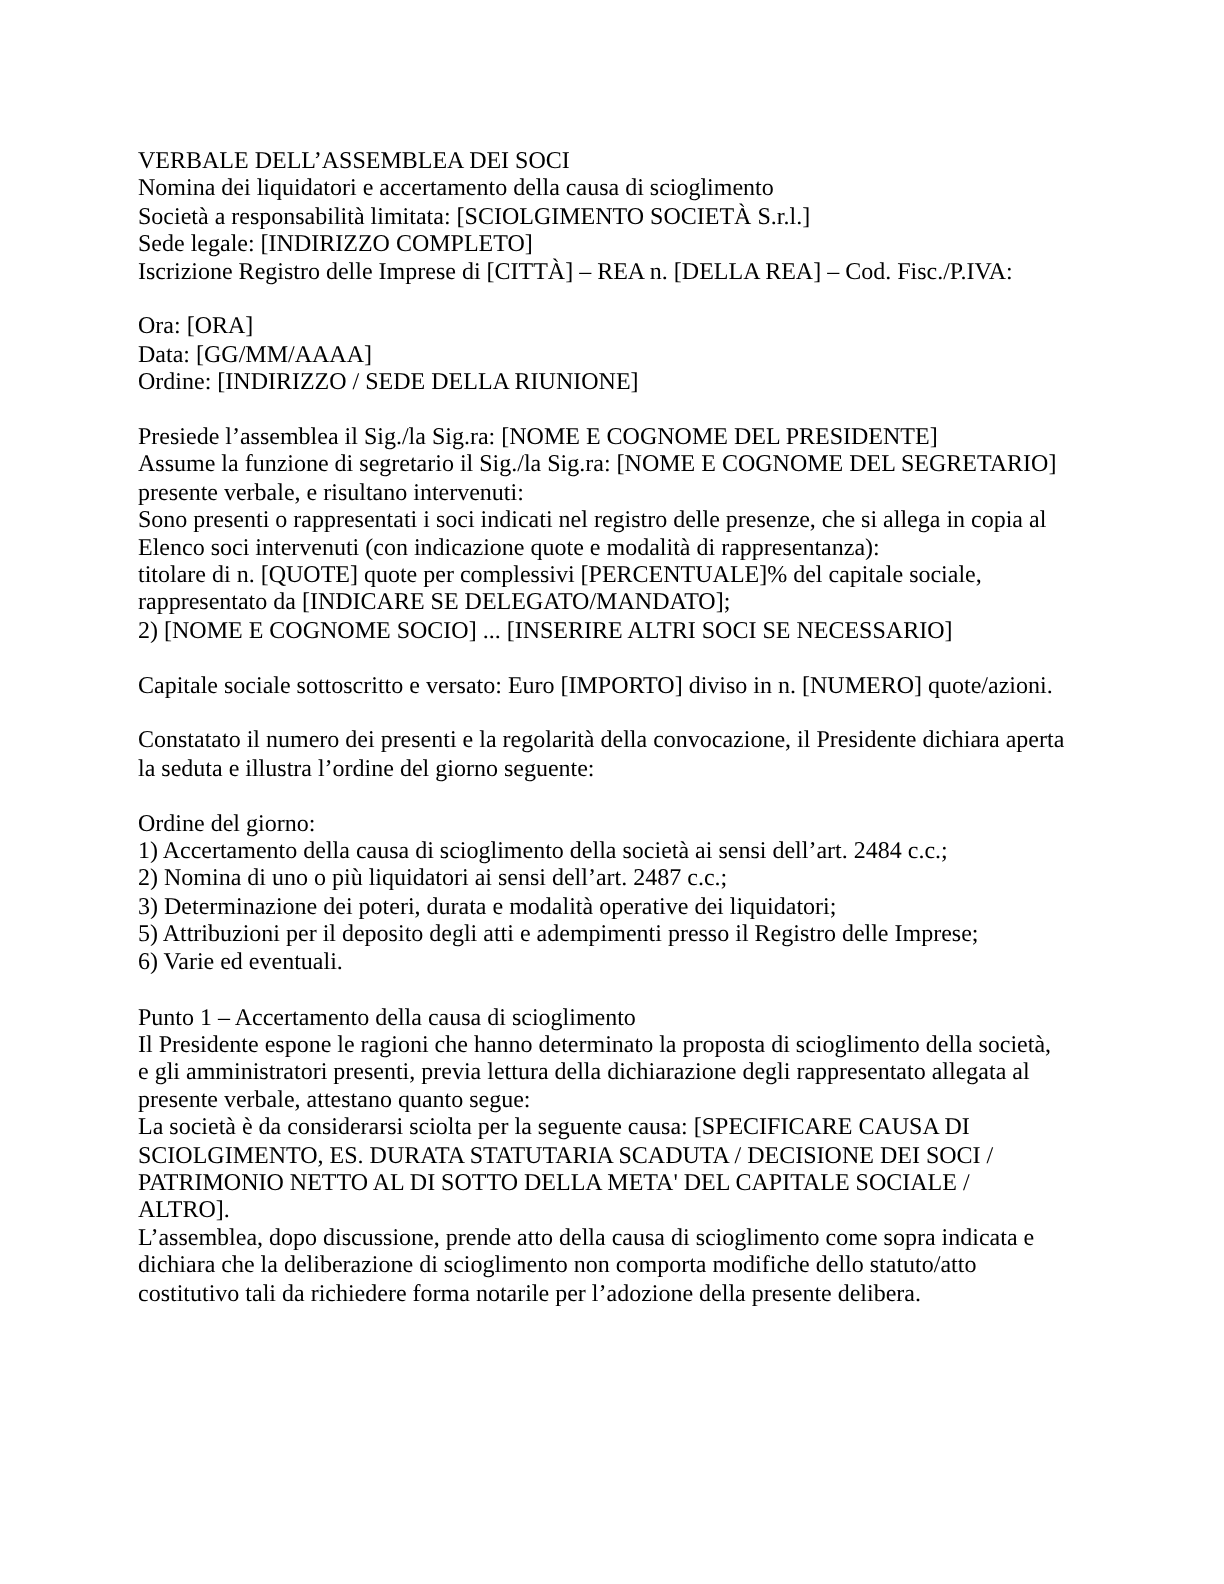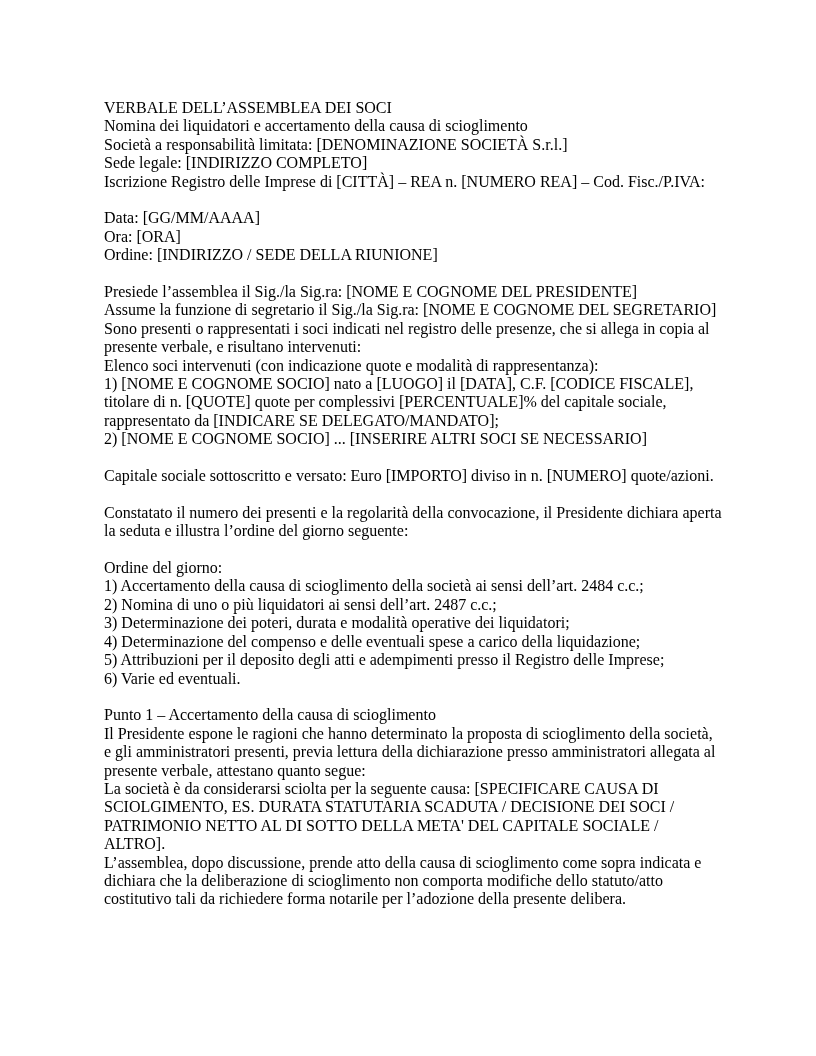--- a/index.html
+++ b/index.html
@@ -8,21 +8,21 @@
       background: #ffffff;
     }
     body {
       width: 816px;
       height: 1056px;
       position: relative;
       overflow: hidden;
     }
     .page {
       position: absolute;
-      left: 104px;
+      left: 92px;
       top: 99px;
       width: 630px;
       font-family: "Liberation Serif", "DejaVu Serif", serif;
       font-size: 16px;
       line-height: 18.4px;
       color: #000000;
     }
     .line {
       display: block;
       white-space: nowrap;
@@ -36,42 +36,41 @@
     }
   </style>
 </head>
 <body>
 
 <div class="page">
 
   <div class="section">
     <span class="line">VERBALE DELL’ASSEMBLEA DEI SOCI</span>
     <span class="line">Nomina dei liquidatori e accertamento della causa di scioglimento</span>
-    <span class="line">Società a responsabilità limitata: [DENOMINAZIONE SOCIETÀ S.r.l.]</span>
+    <span class="line">Società a responsabilità limitata: [SCIOLGIMENTO SOCIETÀ S.r.l.]</span>
     <span class="line">Sede legale: [INDIRIZZO COMPLETO]</span>
-    <span class="line">Iscrizione Registro delle Imprese di [CITTÀ] – REA n. [NUMERO REA] – Cod. Fisc./P.IVA:</span>
+    <span class="line">Iscrizione Registro delle Imprese di [CITTÀ] – REA n. [DELLA REA] – Cod. Fisc./P.IVA:</span>
   </div>
 
   <span class="blank"></span>
 
   <div class="section">
+    <span class="line">Ora: [ORA]</span>
     <span class="line">Data: [GG/MM/AAAA]</span>
-    <span class="line">Ora: [ORA]</span>
     <span class="line">Ordine: [INDIRIZZO / SEDE DELLA RIUNIONE]</span>
   </div>
 
   <span class="blank"></span>
 
   <div class="section">
     <span class="line">Presiede l’assemblea il Sig./la Sig.ra: [NOME E COGNOME DEL PRESIDENTE]</span>
     <span class="line">Assume la funzione di segretario il Sig./la Sig.ra: [NOME E COGNOME DEL SEGRETARIO]</span>
+    <span class="line">presente verbale, e risultano intervenuti:</span>
     <span class="line">Sono presenti o rappresentati i soci indicati nel registro delle presenze, che si allega in copia al</span>
-    <span class="line">presente verbale, e risultano intervenuti:</span>
     <span class="line">Elenco soci intervenuti (con indicazione quote e modalità di rappresentanza):</span>
-    <span class="line">1) [NOME E COGNOME SOCIO] nato a [LUOGO] il [DATA], C.F. [CODICE FISCALE],</span>
     <span class="line">titolare di n. [QUOTE] quote per complessivi [PERCENTUALE]% del capitale sociale,</span>
     <span class="line">rappresentato da [INDICARE SE DELEGATO/MANDATO];</span>
     <span class="line">2) [NOME E COGNOME SOCIO] ... [INSERIRE ALTRI SOCI SE NECESSARIO]</span>
   </div>
 
   <span class="blank"></span>
 
   <span class="line">Capitale sociale sottoscritto e versato: Euro [IMPORTO] diviso in n. [NUMERO] quote/azioni.</span>
 
   <span class="blank"></span>
@@ -81,31 +80,30 @@
     <span class="line">la seduta e illustra l’ordine del giorno seguente:</span>
   </div>
 
   <span class="blank"></span>
 
   <div class="section">
     <span class="line">Ordine del giorno:</span>
     <span class="line">1) Accertamento della causa di scioglimento della società ai sensi dell’art. 2484 c.c.;</span>
     <span class="line">2) Nomina di uno o più liquidatori ai sensi dell’art. 2487 c.c.;</span>
     <span class="line">3) Determinazione dei poteri, durata e modalità operative dei liquidatori;</span>
-    <span class="line">4) Determinazione del compenso e delle eventuali spese a carico della liquidazione;</span>
     <span class="line">5) Attribuzioni per il deposito degli atti e adempimenti presso il Registro delle Imprese;</span>
     <span class="line">6) Varie ed eventuali.</span>
   </div>
 
   <span class="blank"></span>
 
   <div class="section">
     <span class="line">Punto 1 – Accertamento della causa di scioglimento</span>
     <span class="line">Il Presidente espone le ragioni che hanno determinato la proposta di scioglimento della società,</span>
-    <span class="line">e gli amministratori presenti, previa lettura della dichiarazione presso amministratori allegata al</span>
+    <span class="line">e gli amministratori presenti, previa lettura della dichiarazione degli rappresentato allegata al</span>
     <span class="line">presente verbale, attestano quanto segue:</span>
     <span class="line">La società è da considerarsi sciolta per la seguente causa: [SPECIFICARE CAUSA DI</span>
     <span class="line">SCIOLGIMENTO, ES. DURATA STATUTARIA SCADUTA / DECISIONE DEI SOCI /</span>
     <span class="line">PATRIMONIO NETTO AL DI SOTTO DELLA META' DEL CAPITALE SOCIALE /</span>
     <span class="line">ALTRO].</span>
     <span class="line">L’assemblea, dopo discussione, prende atto della causa di scioglimento come sopra indicata e</span>
     <span class="line">dichiara che la deliberazione di scioglimento non comporta modifiche dello statuto/atto</span>
     <span class="line">costitutivo tali da richiedere forma notarile per l’adozione della presente delibera.</span>
   </div>
 

